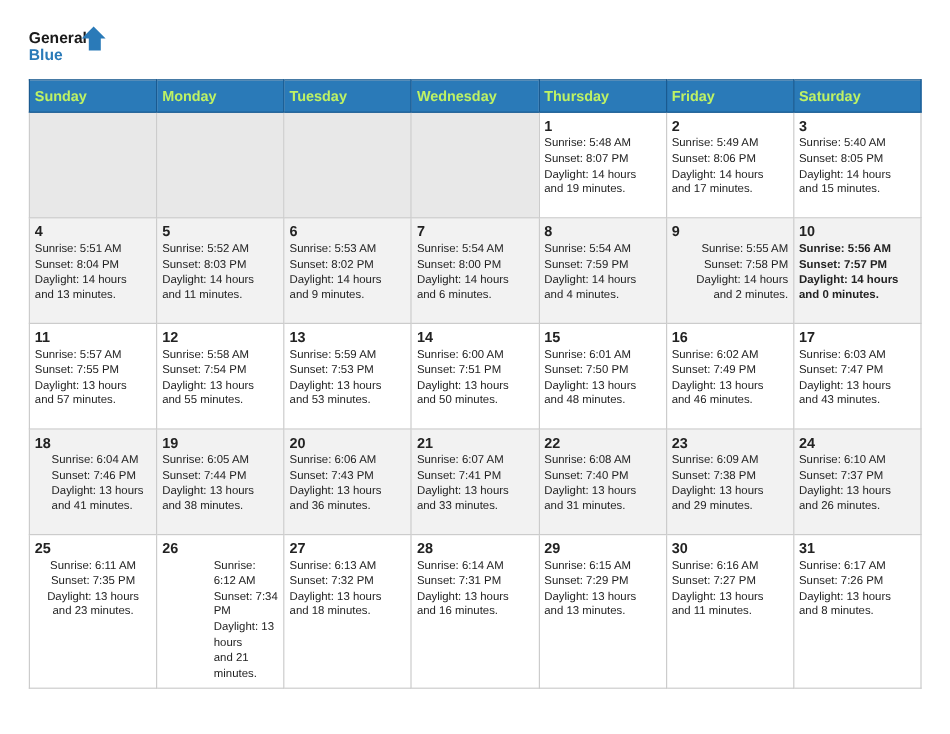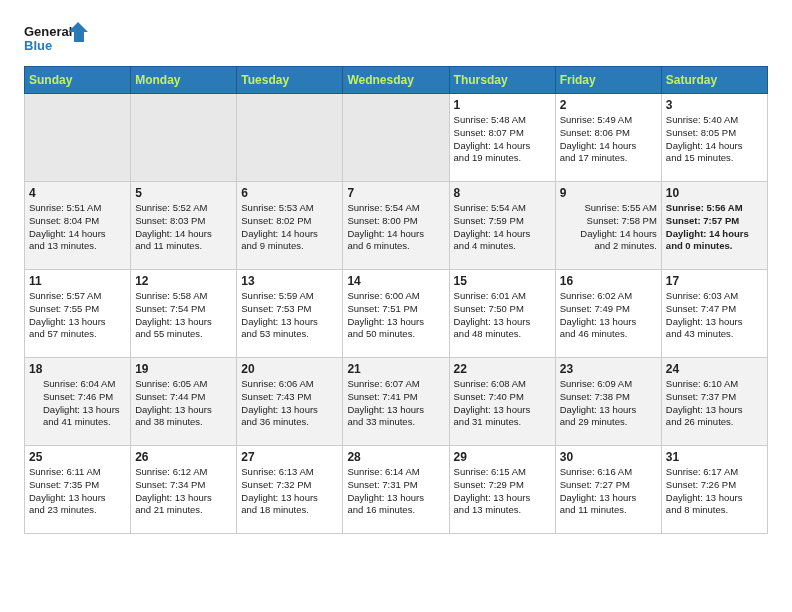--- a/index.html
+++ b/index.html
@@ -280,28 +280,28 @@
           <div class="day-num">24</div>
           <div class="day-info" style="white-space: pre-line;">Sunrise: 6:10 AM
 Sunset: 7:37 PM
 Daylight: 13 hours
 and 26 minutes.</div>
         </td>
       </tr>
       <tr>
         <td>
           <div class="day-num">25</div>
-          <div class="day-info" style="white-space: pre-line;">Sunrise: 6:11 AM
+          <div class="day-info" style="white-space: pre-line; text-align: center;">Sunrise: 6:11 AM
 Sunset: 7:35 PM
 Daylight: 13 hours
 and 23 minutes.</div>
         </td>
         <td>
           <div class="day-num">26</div>
-          <div class="day-info" style="white-space: pre-line;">Sunrise: 6:12 AM
+          <div class="day-info" style="white-space: pre-line; margin-left: 43px;">Sunrise: 6:12 AM
 Sunset: 7:34 PM
 Daylight: 13 hours
 and 21 minutes.</div>
         </td>
         <td>
           <div class="day-num">27</div>
           <div class="day-info" style="white-space: pre-line;">Sunrise: 6:13 AM
 Sunset: 7:32 PM
 Daylight: 13 hours
 and 18 minutes.</div>

